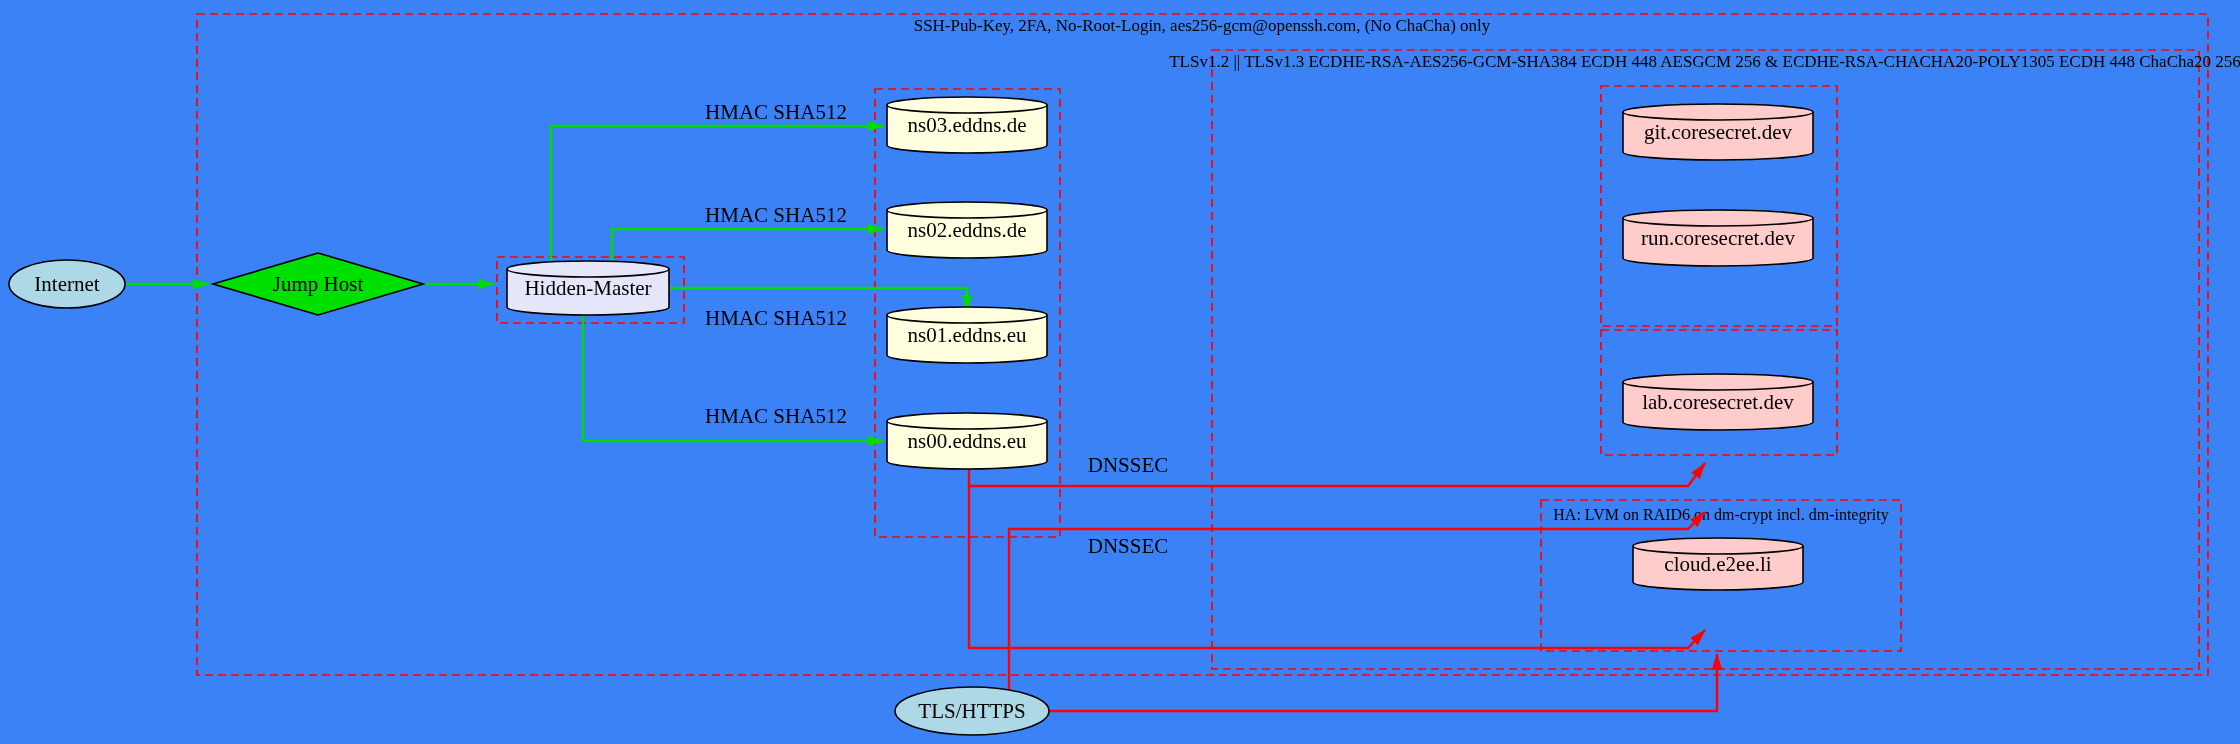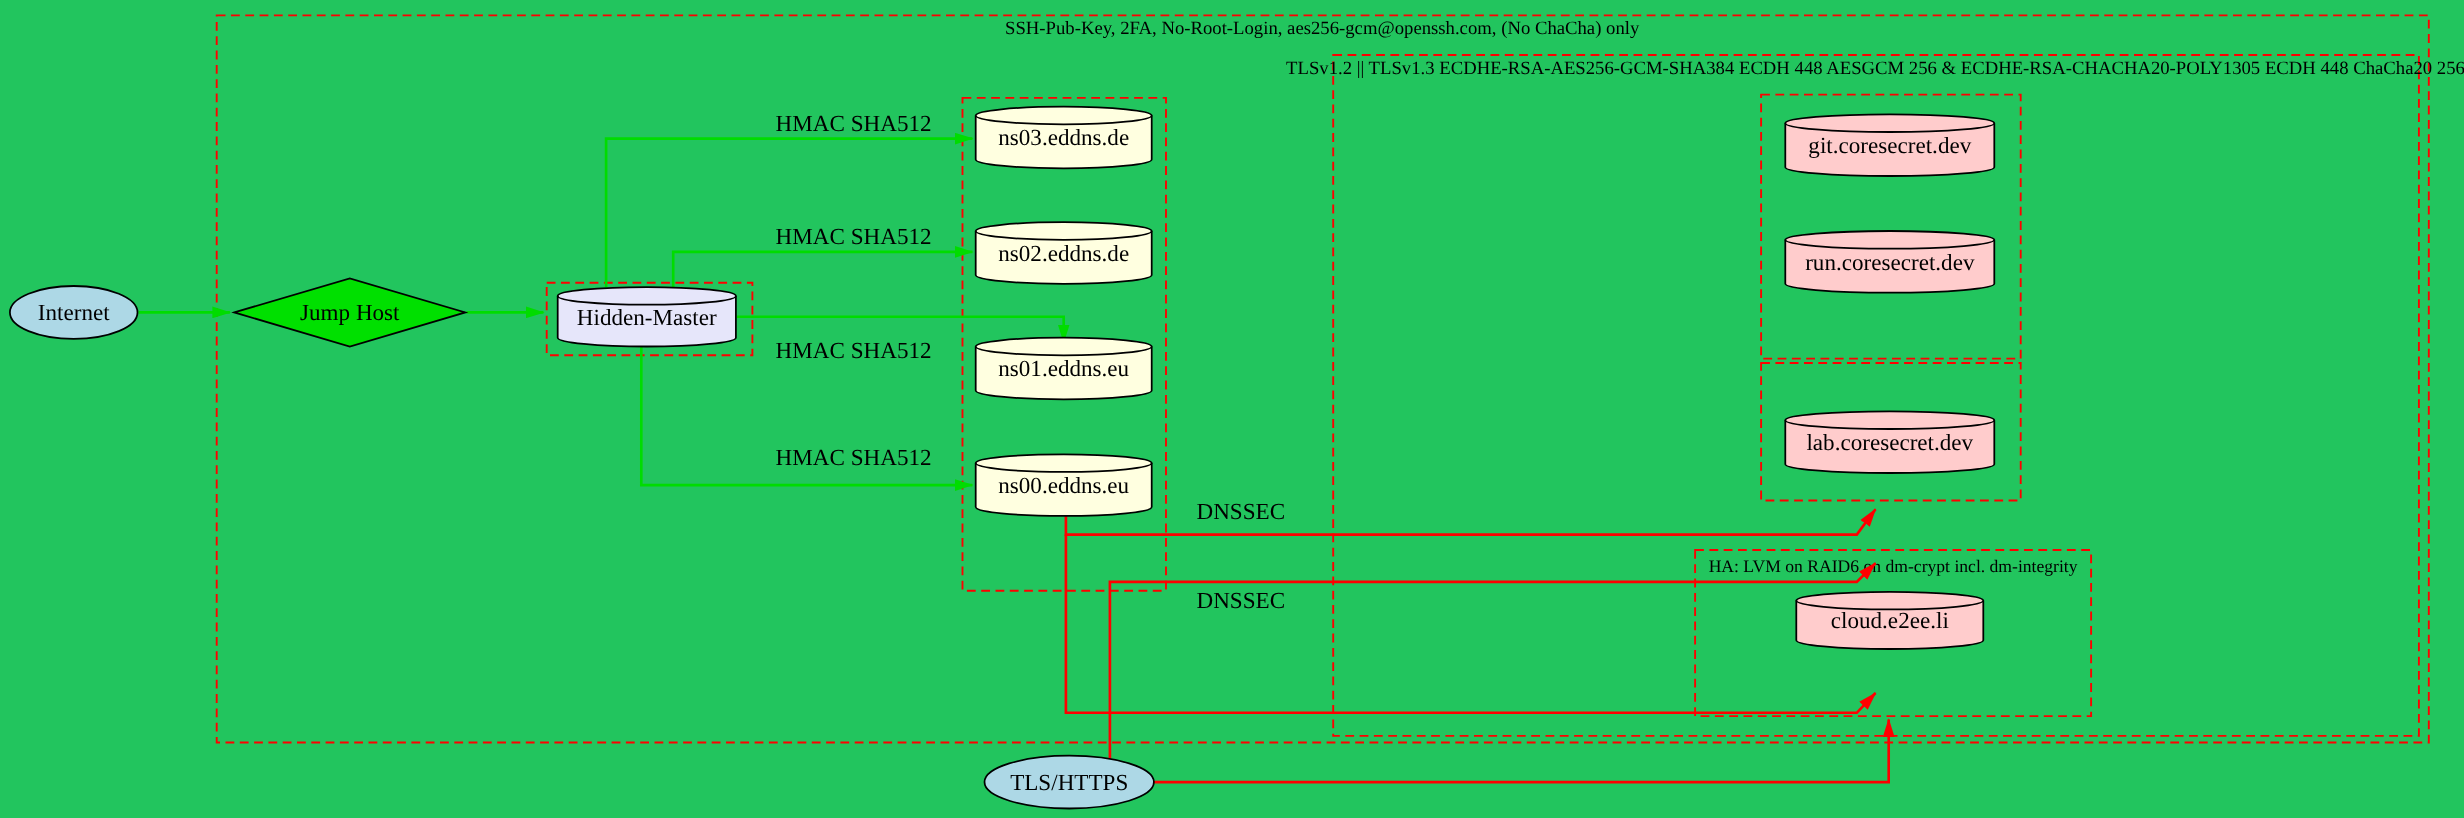--- a/index.html
+++ b/index.html
@@ -1,16 +1,16 @@
 <!DOCTYPE html>
 <html><head>
 <meta charset="utf-8">
 <style>
   html,body{margin:0;padding:0;background:#ffffff;}
-  .stage{position:relative;width:2240px;height:744px;background:#22c55e;overflow:hidden;
+  .stage{position:relative;width:2240px;height:744px;background:#3b82f6;overflow:hidden;
          font-family:"Liberation Serif", serif;}
   svg{display:block;}
   .cluster{fill:none;stroke-width:1.7;stroke-dasharray:8 5;}
   .node-outline{stroke:#000000;stroke-width:1.6;}
   .smile{fill:none;stroke:#000000;stroke-width:1.6;}
   .gedge{fill:none;stroke-width:2.4;}
   .redge{fill:none;stroke-width:2.4;}
   text{fill:#000000;}
   .nlabel{font-size:21px;text-anchor:middle;}
   .elabel{font-size:21px;text-anchor:middle;}

